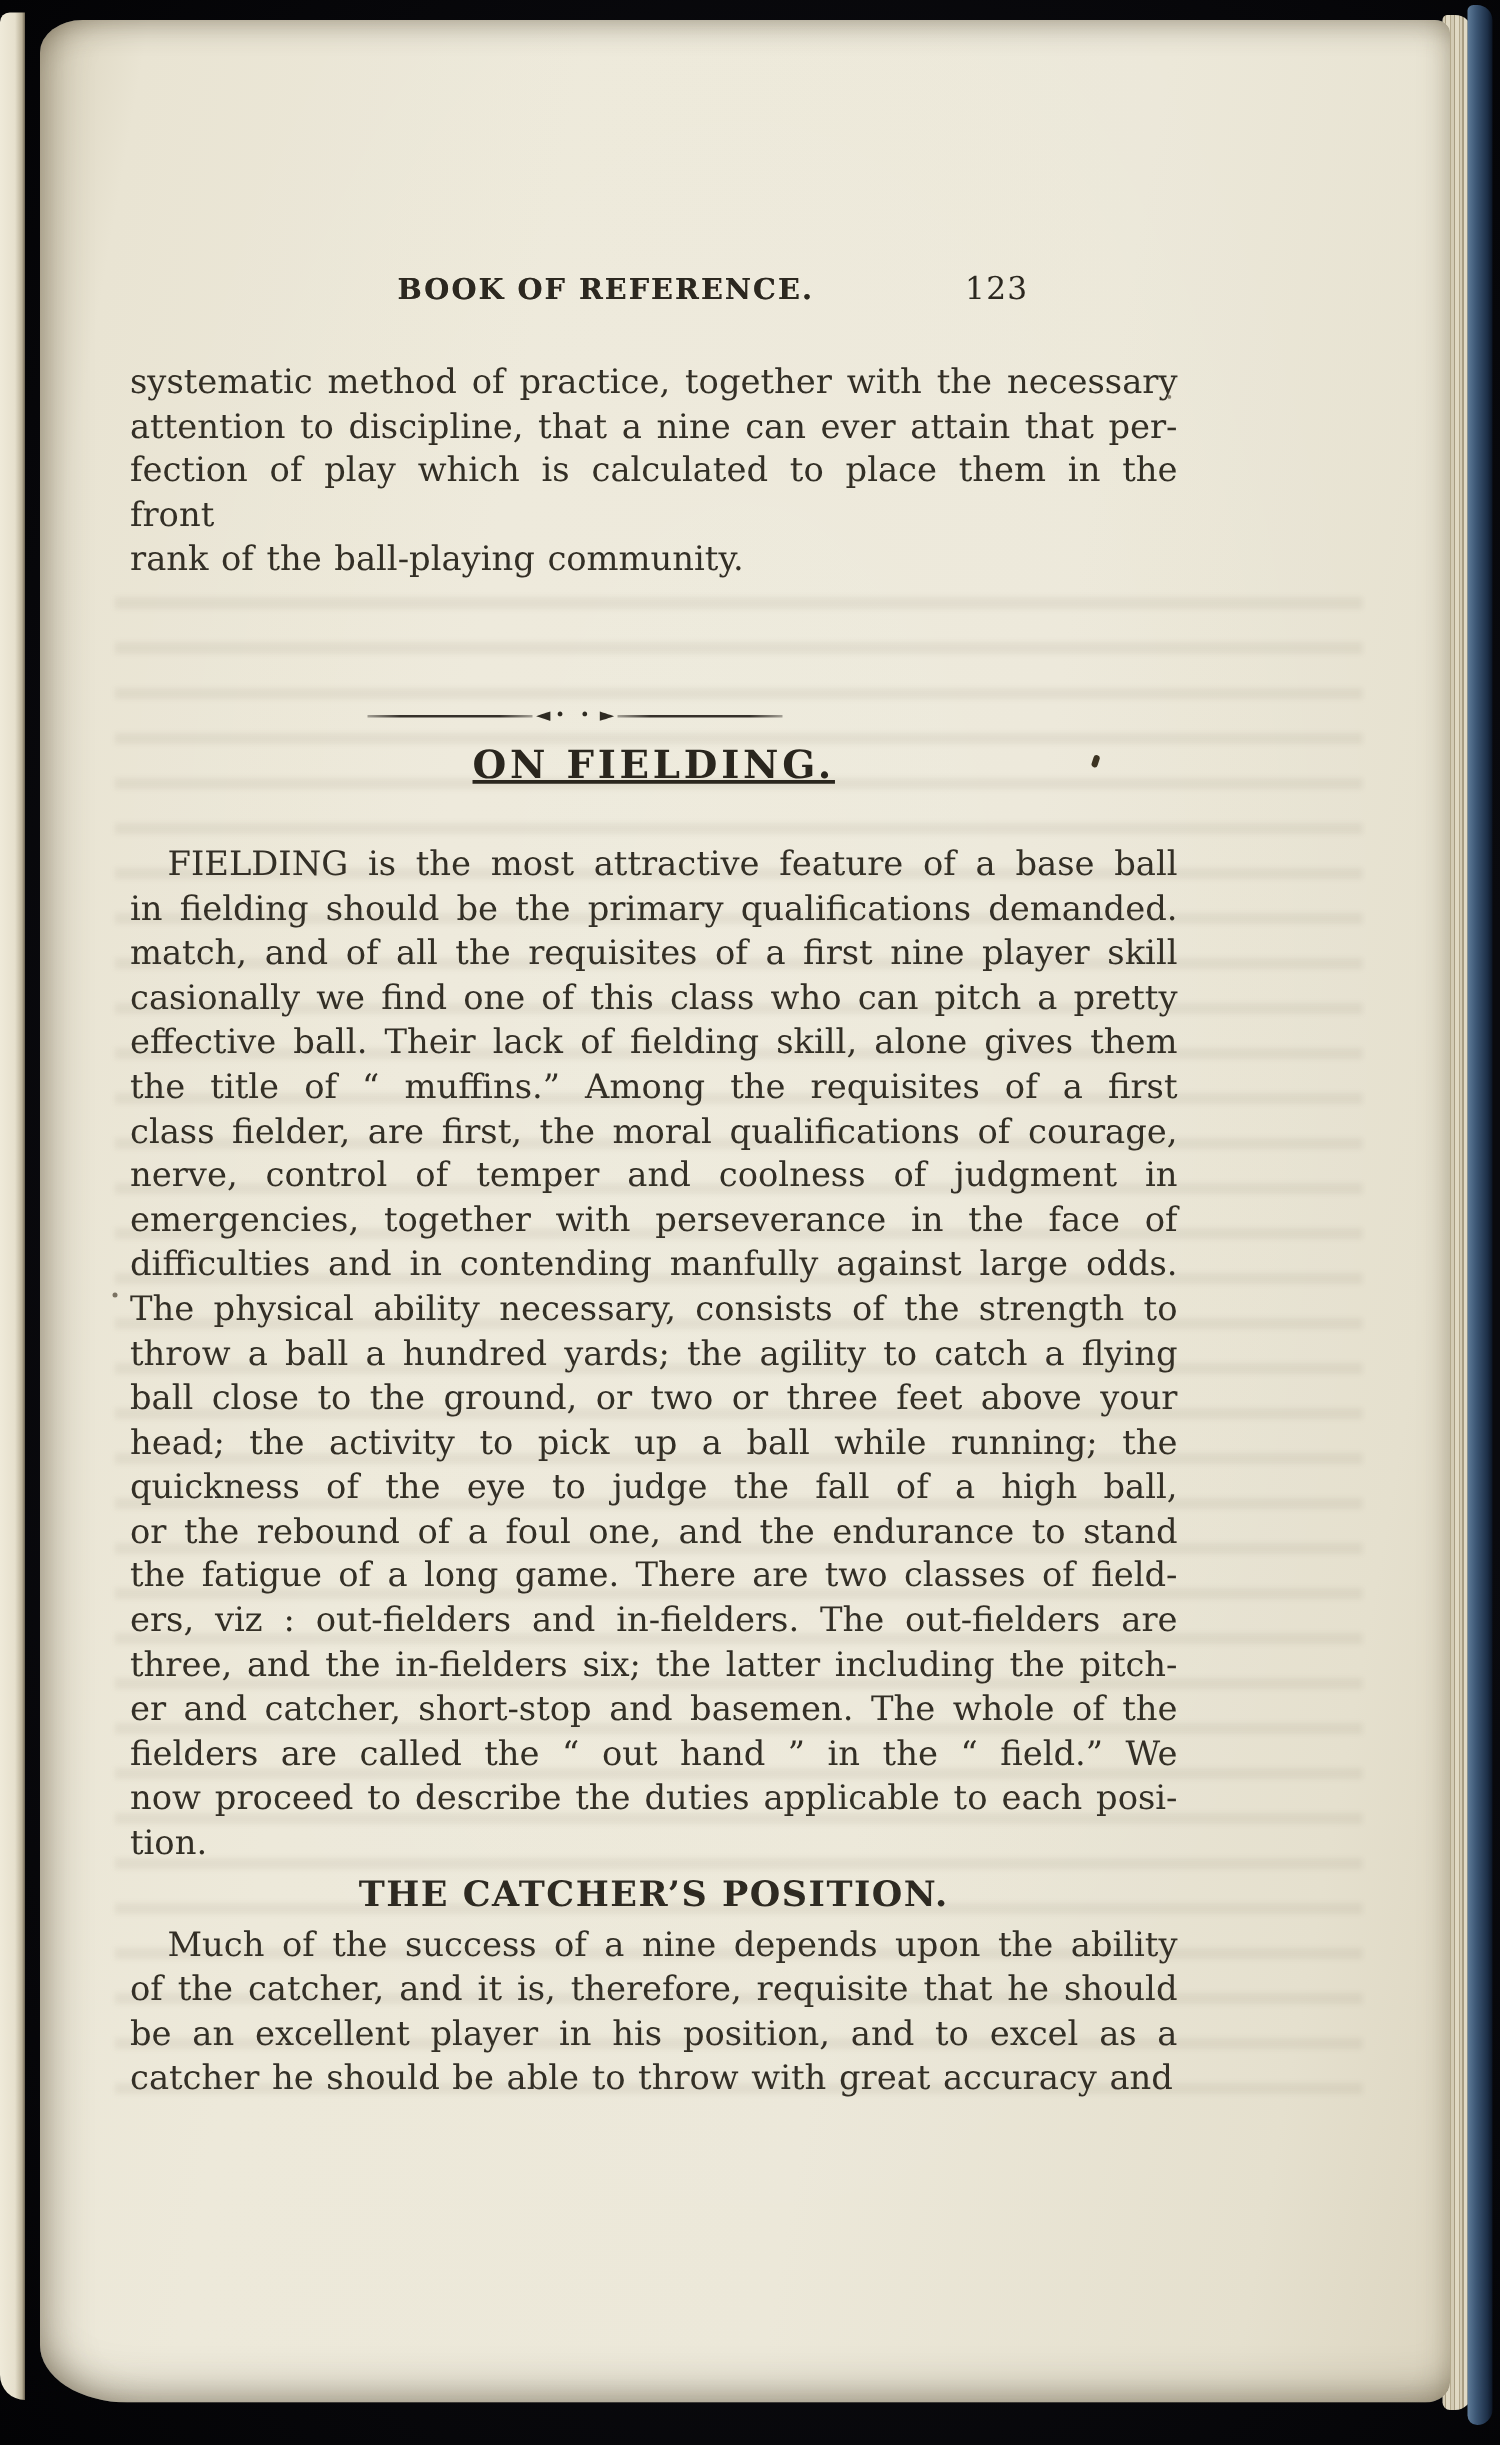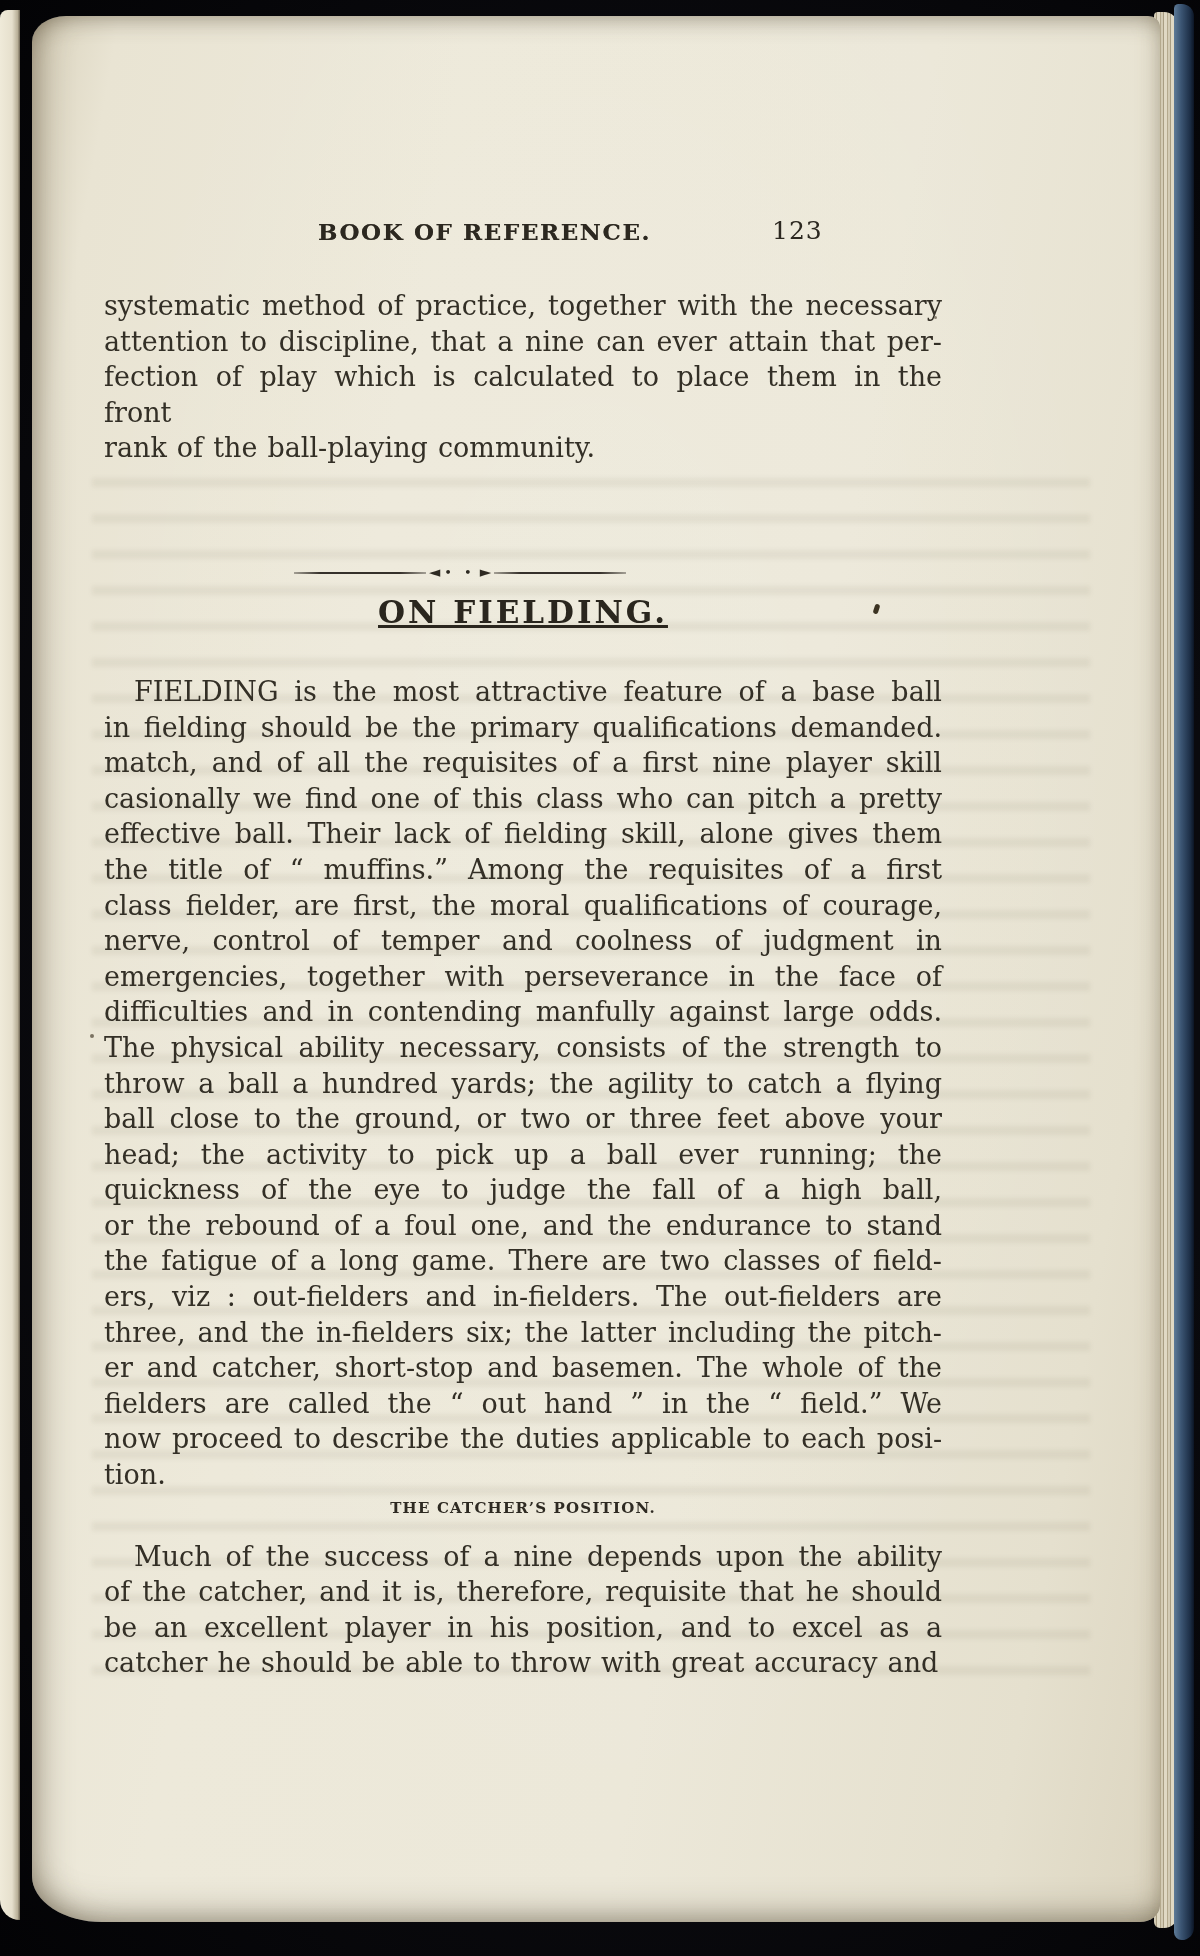--- a/index.html
+++ b/index.html
@@ -75,21 +75,21 @@
   .divider .orn{font-size:15px;line-height:1;padding:0 3px;color:#2e2a22;}
   .divider .orn.dots{font-size:13px;letter-spacing:4px;padding:0 1px;}
 
   .section-heading{
     margin:10px 0 0 0;height:40px;
     text-align:center;font-size:31px;font-weight:bold;letter-spacing:3px;color:#2a261e;text-decoration:underline;
   }
   .main{margin-top:40px;}
   .sub-heading{
     margin:6px 0 0 0;height:32px;
-    text-align:center;font-size:15px;font-weight:bold;letter-spacing:1.2px;color:#2e2a22;
+    text-align:center;font-size:28px;font-weight:bold;letter-spacing:1.2px;color:#2e2a22;
   }
   .catcher{margin-top:8px;}
 
   .speck{position:absolute;background:#4a4030;border-radius:50%;}
   .s1{left:842px;top:588px;width:5px;height:10px;transform:rotate(18deg);border-radius:3px;background:#3c3322;}
   .s2{left:58px;top:1018px;width:4px;height:4px;opacity:.7;}
   .s3{left:902px;top:300px;width:3px;height:3px;opacity:.6;}
 </style>
 </head>
 <body>
@@ -133,21 +133,21 @@
           <div class="tline">casionally we find one of this class who can pitch a pretty</div>
           <div class="tline">effective ball. Their lack of fielding skill, alone gives them</div>
           <div class="tline">the title of “ muffins.” Among the requisites of a first</div>
           <div class="tline">class fielder, are first, the moral qualifications of courage,</div>
           <div class="tline">nerve, control of temper and coolness of judgment in</div>
           <div class="tline">emergencies, together with perseverance in the face of</div>
           <div class="tline">difficulties and in contending manfully against large odds.</div>
           <div class="tline">The physical ability necessary, consists of the strength to</div>
           <div class="tline">throw a ball a hundred yards; the agility to catch a flying</div>
           <div class="tline">ball close to the ground, or two or three feet above your</div>
-          <div class="tline">head; the activity to pick up a ball ever running; the</div>
+          <div class="tline">head; the activity to pick up a ball while running; the</div>
           <div class="tline">quickness of the eye to judge the fall of a high ball,</div>
           <div class="tline">or the rebound of a foul one, and the endurance to stand</div>
           <div class="tline">the fatigue of a long game. There are two classes of field-</div>
           <div class="tline">ers, viz : out-fielders and in-fielders. The out-fielders are</div>
           <div class="tline">three, and the in-fielders six; the latter including the pitch-</div>
           <div class="tline">er and catcher, short-stop and basemen. The whole of the</div>
           <div class="tline">fielders are called the “ out hand ” in the “ field.” We</div>
           <div class="tline">now proceed to describe the duties applicable to each posi-</div>
           <div class="tline end">tion.</div>
         </div>

